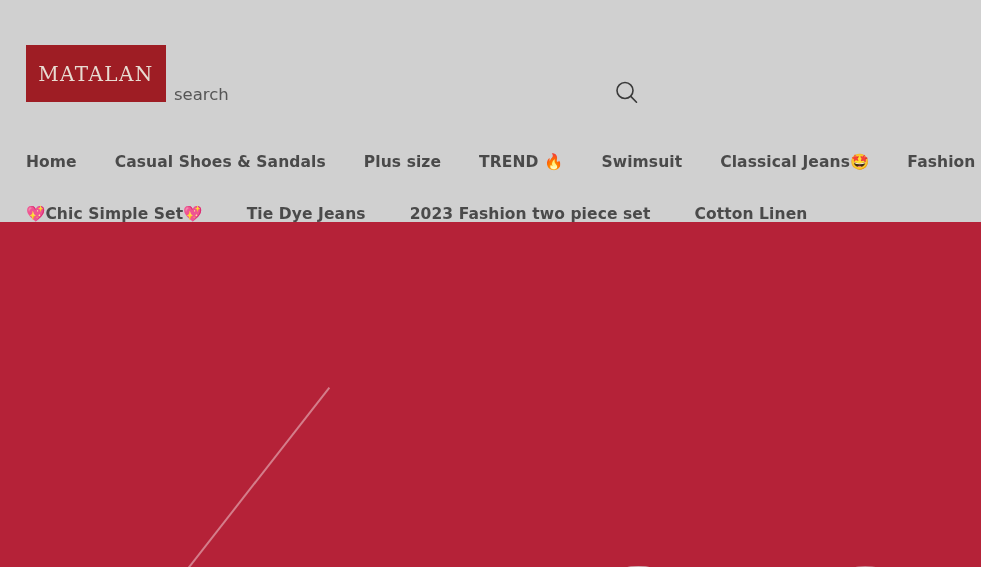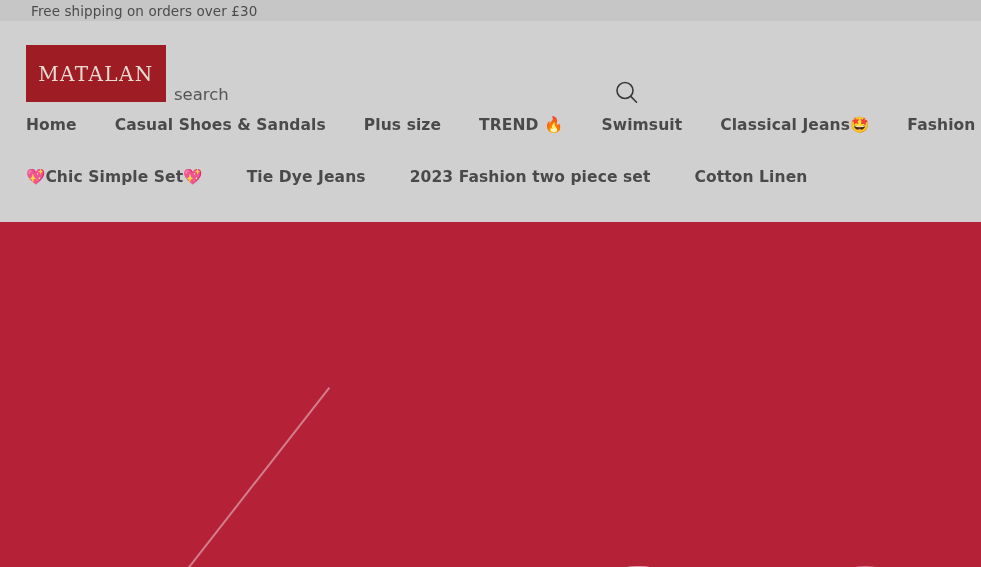--- a/index.html
+++ b/index.html
@@ -123,21 +123,21 @@
   .nav {
     position: absolute;
     left: 0;
     top: 118px;
     width: 981px;
     height: 104px;
     background: #d0d0d0;
   }
   .nav-row {
     display: flex;
-    align-items: flex-start;
+    align-items: flex-end;
     height: 52px;
     box-sizing: border-box;
     padding-left: 26px;
     white-space: nowrap;
   }
   .nav-item {
     font-size: 15.5px;
     font-weight: bold;
     color: #4a4a4a;
     margin-right: 38px;
@@ -191,23 +191,20 @@
     line-height: 1;
     letter-spacing: -6px;
     white-space: nowrap;
   }
 </style>
 </head>
 <body>
 
 <div id="page">
 
-  <div class="announce-bar">
-    <span class="announce-text">Free shipping on orders over £30</span>
-  </div>
 
   <div class="header">
 
     <div class="logo">
       <span class="logo-text">MATALAN</span>
     </div>
 
     <div class="search-wrap">
       <input class="search-input" type="text" placeholder="search" style="">
       <button class="search-icon-btn">

